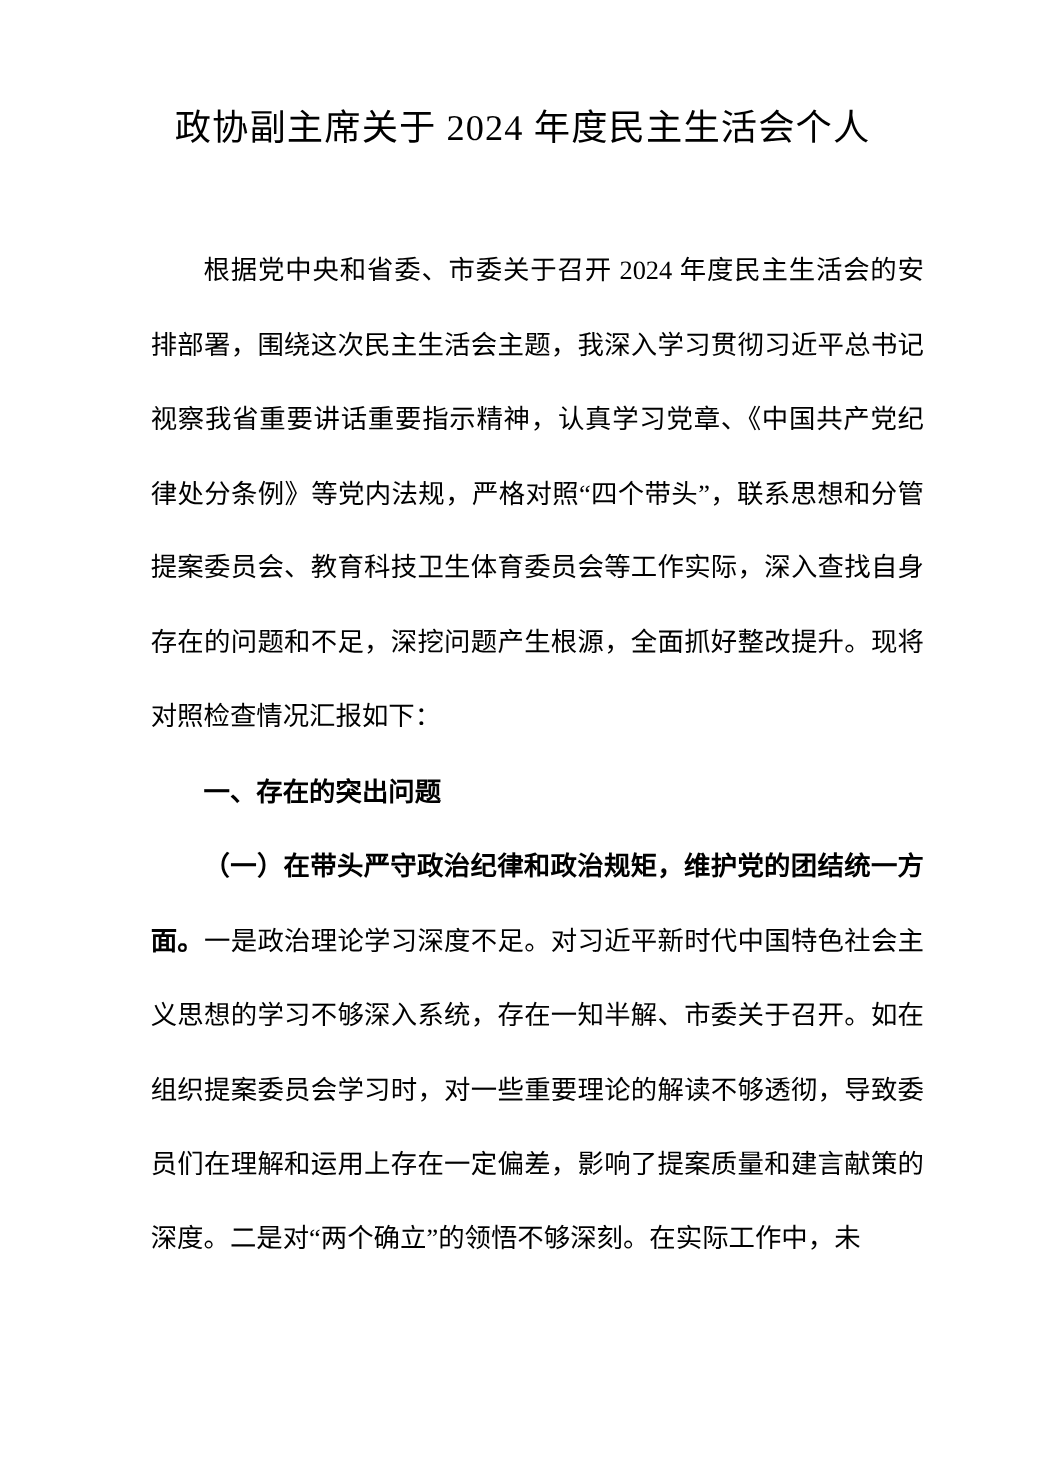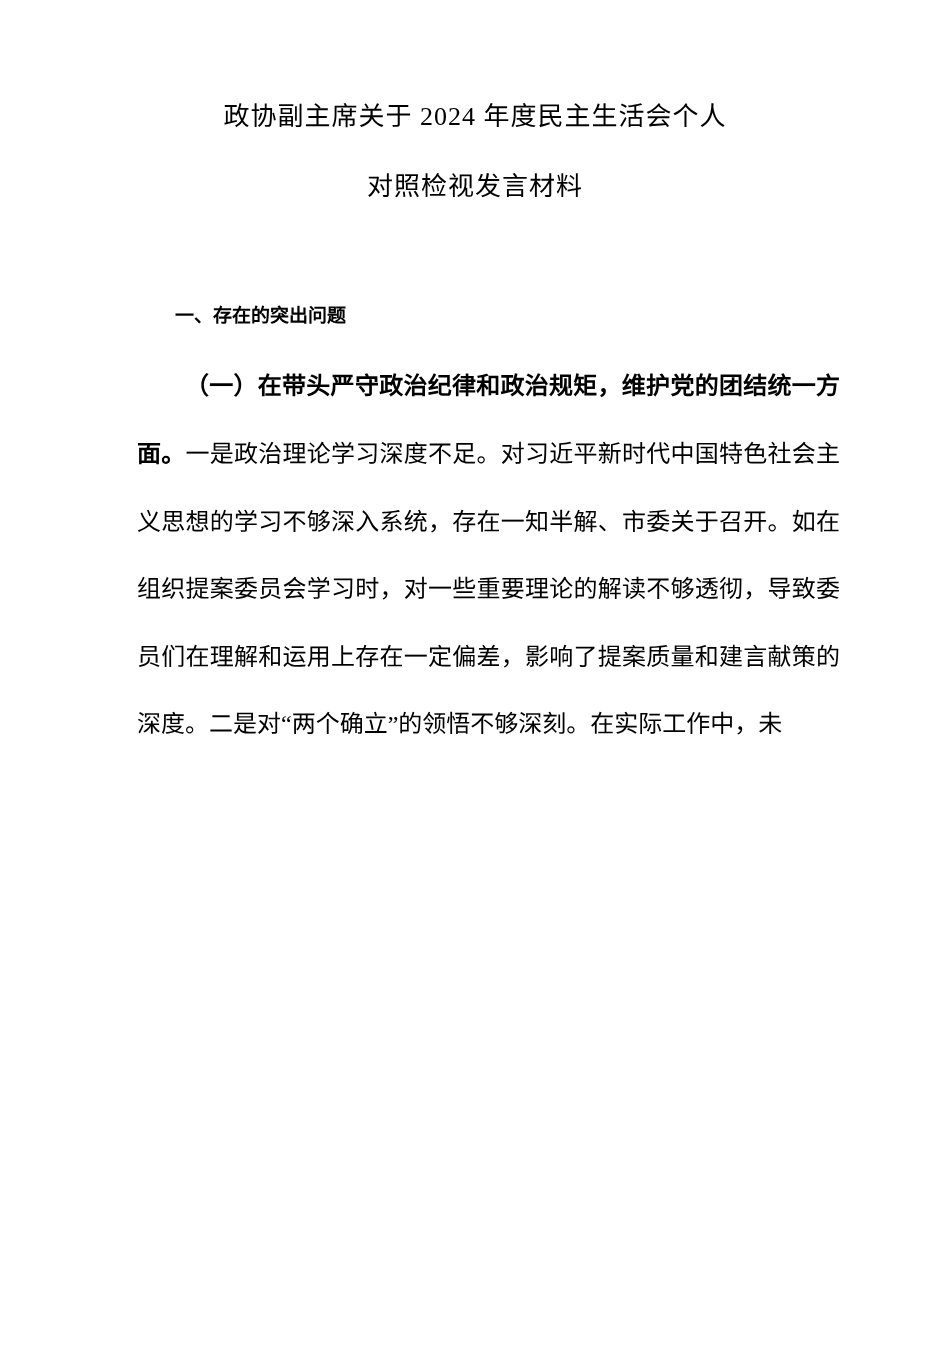--- a/index.html
+++ b/index.html
@@ -14,65 +14,65 @@
     margin: 0 auto;
     background: #ffffff;
     color: #000000;
     overflow: hidden;
     font-family: "Liberation Serif", "DejaVu Serif", serif;
   }
   .doc-title {
     margin: 0;
     padding-top: 82px;
     text-align: center;
-    font-size: 26px;
+    font-size: 33px;
     font-weight: 400;
     line-height: 70px;
     letter-spacing: 1px;
     font-family: "Liberation Serif", "DejaVu Serif", serif;
   }
   .doc-title .title-line {
     display: block;
   }
   .content {
     margin: 62px 110px 0 137px;
     font-size: 24px;
     line-height: 67.5px;
     text-align: justify;
   }
   .para {
     margin: 0;
     text-indent: 2em;
   }
   .section-heading {
     margin: 0;
-    font-size: 19px;
+    font-size: 24px;
     line-height: 67.5px;
     text-indent: 2em;
     font-weight: 700;
-    font-family: Liberation Mono, monospace;
+    font-family: Liberation Sans, sans-serif;
     text-align: justify;
   }
   .bold-lead {
     font-weight: 700;
     font-family: "Liberation Sans", "DejaVu Sans", sans-serif;
   }
 </style>
 </head>
 <body>
 
 <div class="page">
 
   <h1 class="doc-title">
     <span class="title-line">政协副主席关于 2024 年度民主生活会个人</span>
-    <span class="title-line">对照检视发言材料</span>
   </h1>
 
   <div class="content">
 
+    <p class="para">根据党中央和省委、市委关于召开 2024 年度民主生活会的安排部署，围绕这次民主生活会主题，我深入学习贯彻习近平总书记视察我省重要讲话重要指示精神，认真学习党章、《中国共产党纪律处分条例》等党内法规，严格对照“四个带头”，联系思想和分管提案委员会、教育科技卫生体育委员会等工作实际，深入查找自身存在的问题和不足，深挖问题产生根源，全面抓好整改提升。现将对照检查情况汇报如下：</p>
 
     <h2 class="section-heading">一、存在的突出问题</h2>
 
     <p class="para">
       <span class="bold-lead">（一）在带头严守政治纪律和政治规矩，维护党的团结统一方面。</span><span>一是政治理论学习深度不足。对习近平新时代中国特色社会主义思想的学习不够深入系统，存在一知半解、市委关于召开。如在组织提案委员会学习时，对一些重要理论的解读不够透彻，导致委员们在理解和运用上存在一定偏差，影响了提案质量和建言献策的深度。二是对“两个确立”的领悟不够深刻。在实际工作中，未</span>
     </p>
 
   </div>
 
 </div>

